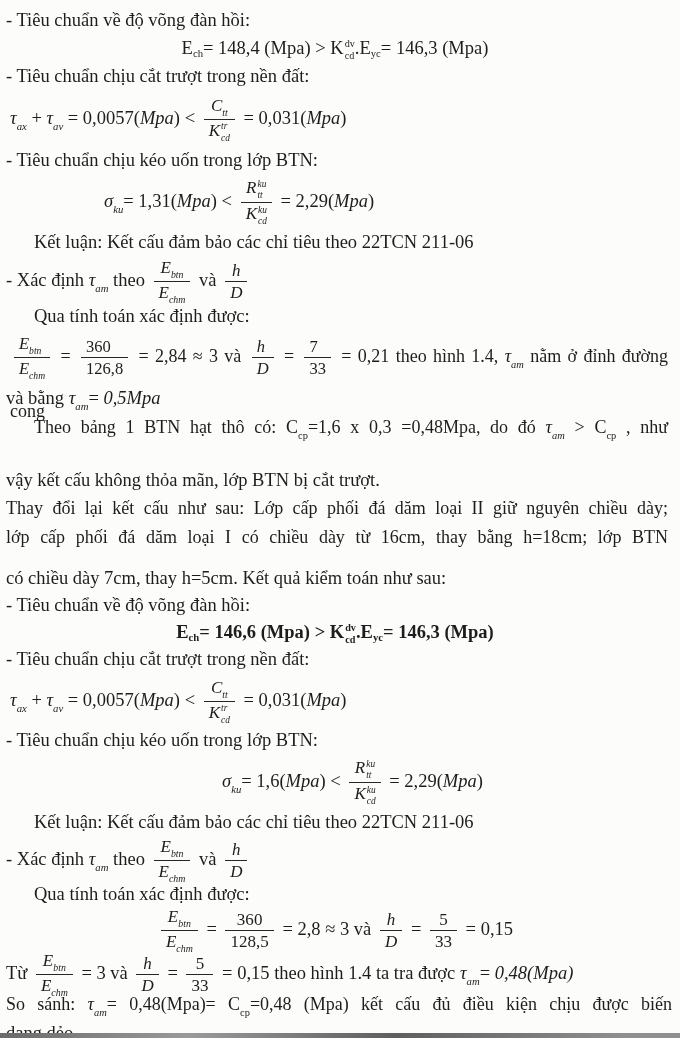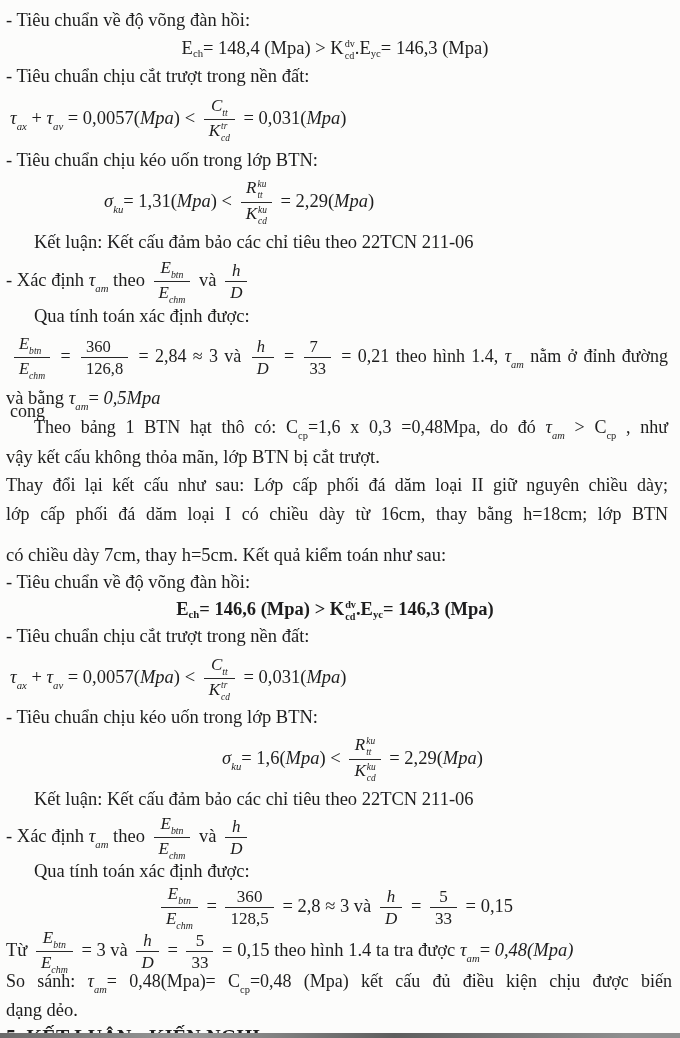--- a/index.html
+++ b/index.html
@@ -33,21 +33,21 @@
       <div class="line" style="height: 28px; line-height: 28px; padding-left: 6px;"><span>- Tiêu chuẩn chịu cắt trượt trong nền đất:</span></div>
       <div class="line" style="height: 56px; line-height: 56px; padding-left: 10px;"><span class="it">τ</span><span class="sub1 it">ax</span><span> + </span><span class="it">τ</span><span class="sub1 it">av</span><span> = 0,0057(</span><span class="it">Mpa</span><span>) &lt; </span><span class="frac"><span class="num"><span class="it">C</span><span class="sub1 it">tt</span></span><span class="den"><span class="it">K</span><span class="stack"><span class="it">tr</span><span class="it">cd</span></span></span></span><span> = 0,031(</span><span class="it">Mpa</span><span>)</span></div>
       <div class="line" style="height: 28px; line-height: 28px; padding-left: 6px;"><span>- Tiêu chuẩn chịu kéo uốn trong lớp BTN:</span></div>
       <div class="line" style="height: 54px; line-height: 54px; padding-left: 104px;"><span class="it">σ</span><span class="sub1 it">ku</span><span>= 1,31(</span><span class="it">Mpa</span><span>) &lt; </span><span class="frac"><span class="num"><span class="it">R</span><span class="stack"><span class="it">ku</span><span class="it">tt</span></span></span><span class="den"><span class="it">K</span><span class="stack"><span class="it">ku</span><span class="it">cd</span></span></span></span><span> = 2,29(</span><span class="it">Mpa</span><span>)</span></div>
       <div class="line" style="height: 29px; line-height: 29px; padding-left: 34px;"><span>Kết luận: Kết cấu đảm bảo các chỉ tiêu theo 22TCN 211-06</span></div>
       <div class="line" style="height: 46px; line-height: 46px; padding-left: 6px;"><span>-  Xác định </span><span class="it">τ</span><span class="sub1 it">am</span><span> theo </span><span class="frac"><span class="num"><span class="it">E</span><span class="sub1 it">btn</span></span><span class="den"><span class="it">E</span><span class="sub1 it">chm</span></span></span><span> và </span><span class="frac"><span class="num"><span class="it">h</span></span><span class="den"><span class="it">D</span></span></span></div>
       <div class="line" style="height: 26px; line-height: 26px; padding-left: 34px;"><span>Qua tính toán xác định được:</span></div>
       <div class="line just" style="height: 55px; line-height: 55px; padding-left: 10px; padding-right: 12px;"><span class="frac"><span class="num"><span class="it">E</span><span class="sub1 it">btn</span></span><span class="den"><span class="it">E</span><span class="sub1 it">chm</span></span></span><span> = </span><span class="frac"><span class="num"><span>360</span></span><span class="den"><span>126,8</span></span></span><span> = 2,84 ≈ 3  và </span><span class="frac"><span class="num"><span class="it">h</span></span><span class="den"><span class="it">D</span></span></span><span> = </span><span class="frac"><span class="num"><span>7</span></span><span class="den"><span>33</span></span></span><span> = 0,21 theo hình 1.4, </span><span class="it">τ</span><span class="sub1 it">am</span><span> nằm ở đỉnh đường cong</span></div>
       <div class="line" style="height: 28px; line-height: 28px; padding-left: 6px;"><span>và bằng </span><span class="it">τ</span><span class="sub1 it">am</span><span>= </span><span class="it">0,5Mpa</span></div>
       <div class="line just" style="height: 31px; line-height: 31px; padding-left: 34px; padding-right: 12px;"><span>Theo bảng 1 BTN hạt thô có: </span><span>C</span><span class="sub1">cp</span><span>=1,6 x 0,3 =0,48Mpa, do đó </span><span class="it">τ</span><span class="sub1 it">am</span><span> &gt; </span><span>C</span><span class="sub1">cp</span><span> , như</span></div>
-      <div class="line" style="height: 28px; line-height: 28px; padding-left: 6px;"><span>vậy kết cấu không thỏa mãn, lớp BTN bị cắt trượt.</span></div>
+      <div class="line" style="height: 28px; line-height: 28px; padding-left: 6px; margin-top: 23px;"><span>vậy kết cấu không thỏa mãn, lớp BTN bị cắt trượt.</span></div>
       <div class="line just" style="height: 29px; line-height: 29px; padding-left: 6px; padding-right: 12px;"><span>Thay đổi lại kết cấu như sau: Lớp cấp phối đá dăm loại II giữ nguyên chiều dày;</span></div>
       <div class="line just" style="height: 29px; line-height: 29px; padding-left: 6px; padding-right: 12px; font-family: Liberation Serif, serif;"><span>lớp cấp phối đá dăm loại I có chiều dày từ 16cm, thay bằng h=18cm; lớp BTN</span></div>
       <div class="line" style="height: 27px; line-height: 27px; padding-left: 6px; margin-top: 13px;"><span>có chiều dày 7cm, thay h=5cm. Kết quả kiểm toán như sau:</span></div>
       <div class="line" style="height: 26px; line-height: 26px; padding-left: 6px;"><span>- Tiêu chuẩn về độ võng đàn hồi:</span></div>
       <div class="line center" style="height: 28px; line-height: 28px; font-weight: bold;"><span>E</span><span class="sub1 shallow">ch</span><span>= 146,6 (Mpa) &gt; </span><span>K</span><span class="stack"><span>dv</span><span>cd</span></span><span>.</span><span>E</span><span class="sub1 shallow">yc</span><span>= 146,3  (Mpa)</span></div>
       <div class="line" style="height: 27px; line-height: 27px; padding-left: 6px;"><span>- Tiêu chuẩn chịu cắt trượt trong nền đất:</span></div>
       <div class="line" style="height: 54px; line-height: 54px; padding-left: 10px;"><span class="it">τ</span><span class="sub1 it">ax</span><span> + </span><span class="it">τ</span><span class="sub1 it">av</span><span> = 0,0057(</span><span class="it">Mpa</span><span>) &lt; </span><span class="frac"><span class="num"><span class="it">C</span><span class="sub1 it">tt</span></span><span class="den"><span class="it">K</span><span class="stack"><span class="it">tr</span><span class="it">cd</span></span></span></span><span> = 0,031(</span><span class="it">Mpa</span><span>)</span></div>
       <div class="line" style="height: 27px; line-height: 27px; padding-left: 6px;"><span>- Tiêu chuẩn chịu kéo uốn trong lớp BTN:</span></div>
       <div class="line" style="height: 54px; line-height: 54px; padding-left: 222px;"><span class="it">σ</span><span class="sub1 it">ku</span><span>= 1,6(</span><span class="it">Mpa</span><span>) &lt; </span><span class="frac"><span class="num"><span class="it">R</span><span class="stack"><span class="it">ku</span><span class="it">tt</span></span></span><span class="den"><span class="it">K</span><span class="stack"><span class="it">ku</span><span class="it">cd</span></span></span></span><span> = 2,29(</span><span class="it">Mpa</span><span>)</span></div>
       <div class="line" style="height: 29px; line-height: 29px; padding-left: 34px;"><span>Kết luận: Kết cấu đảm bảo các chỉ tiêu theo 22TCN 211-06</span></div>

